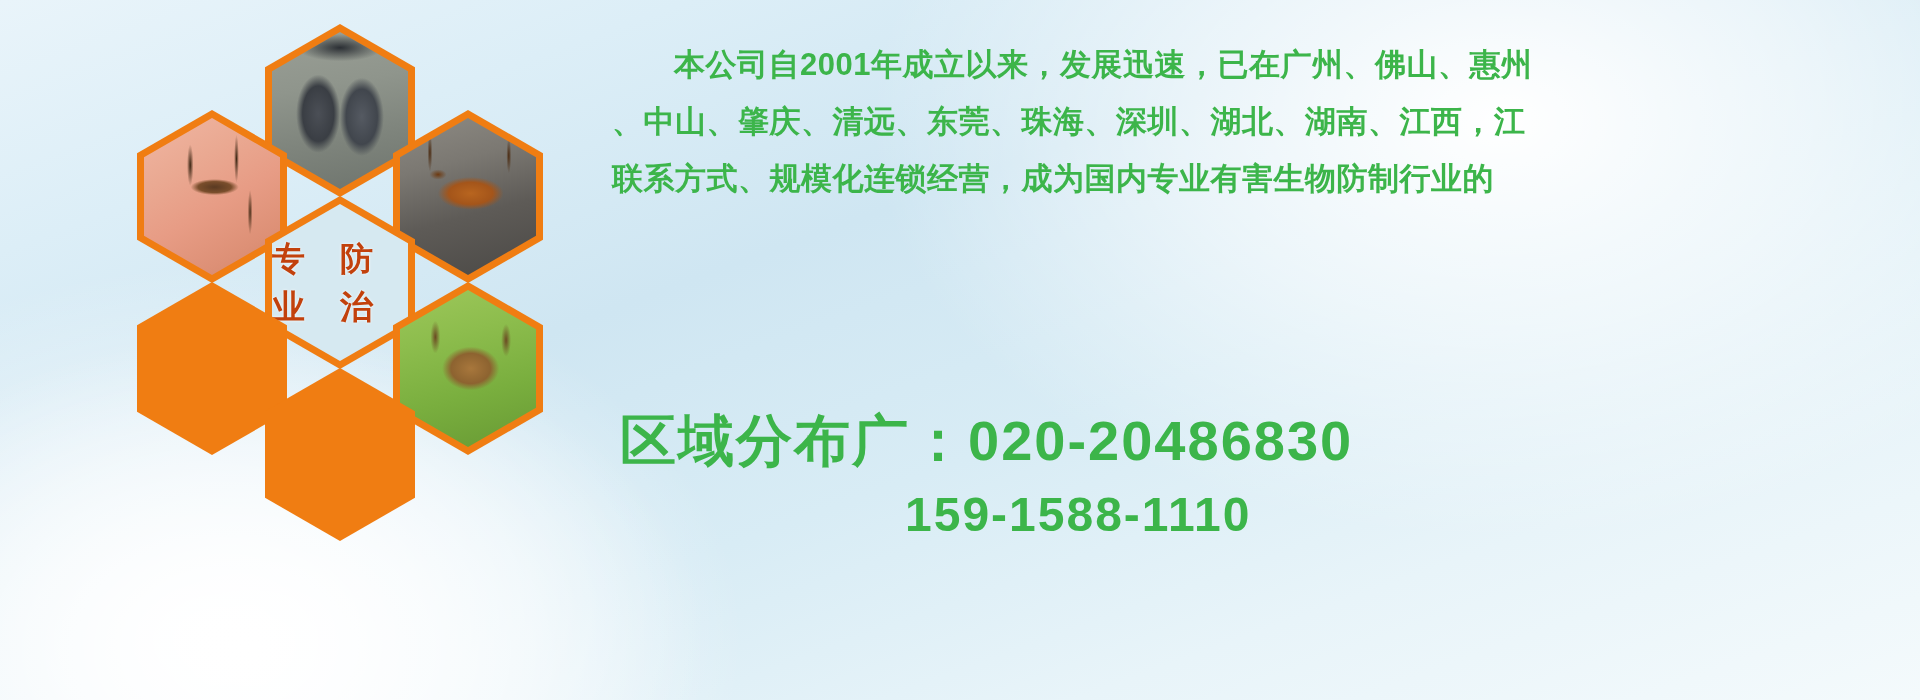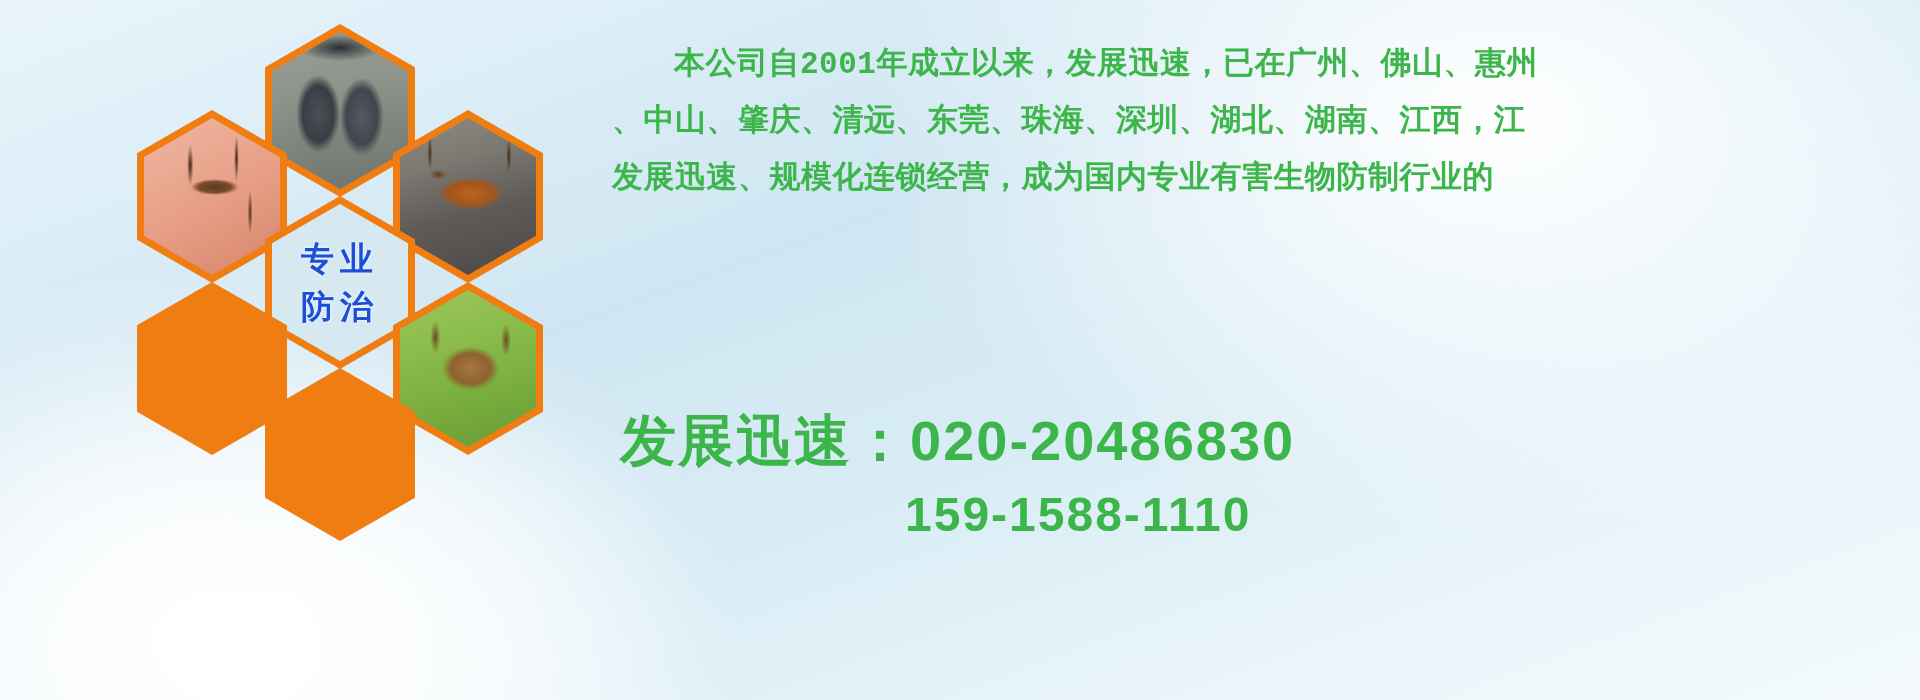--- a/index.html
+++ b/index.html
@@ -81,32 +81,31 @@
   }
   .ph-bug{width:100%;height:100%;
     background:
       radial-gradient(ellipse 34px 26px at 52% 50%, #a8773c 0%, #8d6330 58%, rgba(141,99,48,0) 84%),
       radial-gradient(ellipse 6px 20px at 26% 30%, #6b4a22 0%, rgba(107,74,34,0) 82%),
       radial-gradient(ellipse 6px 20px at 78% 32%, #6b4a22 0%, rgba(107,74,34,0) 82%),
       linear-gradient(165deg,#9dc75a 0%,#8dbd4d 30%,#79ae3e 65%,#689a34 100%);
   }
   .hexlabel{
     position:absolute;left:0;top:0;width:100%;height:100%;
-    display:flex;flex-direction:column;align-items:center;justify-content:center;
-    color:#1d4ed8;font-weight:bold;font-size:33px;letter-spacing:6px;line-height:1.45;
+    display:flex;align-items:center;justify-content:center;
+    color:#c2410c;font-weight:bold;font-size:33px;letter-spacing:6px;line-height:1.45;
     text-shadow:0 0 3px rgba(255,255,255,0.9);
   }
   .hexlabel span{display:block;}
 
   
   #body-text{
     position:absolute;left:612px;top:36px;width:1300px;
     color:#3cb54a;font-size:31px;line-height:57px;font-weight:bold;
     letter-spacing:0.5px;
-    font-family:Liberation Mono, monospace;
   }
   #body-text p{margin:0;}
   #body-text p.first{text-indent:62px;}
 
   #contact{
     position:absolute;left:620px;top:404px;width:1290px;
     color:#3cb54a;font-weight:bold;
   }
   #contact .line1{font-size:56px;line-height:74px;letter-spacing:2px;}
   #contact .line2{font-size:48px;line-height:74px;letter-spacing:2px;padding-left:285px;}
@@ -161,21 +160,21 @@
       <div class="inner">
           <div class="ph-ant"></div>
         </div>
     </div>
 
   </div>
 
   <div id="body-text">
     <p class="first">本公司自2001年成立以来，发展迅速，已在广州、佛山、惠州</p>
     <p>、中山、肇庆、清远、东莞、珠海、深圳、湖北、湖南、江西，江</p>
-    <p>发展迅速、规模化连锁经营，成为国内专业有害生物防制行业的</p>
+    <p>联系方式、规模化连锁经营，成为国内专业有害生物防制行业的</p>
   </div>
 
   <div id="contact">
-    <div class="line1"><span>发展迅速：</span><span>020-20486830</span></div>
+    <div class="line1"><span>区域分布广：</span><span>020-20486830</span></div>
     <div class="line2">159-1588-1110</div>
   </div>
 
 </div>
 
 </body></html>

